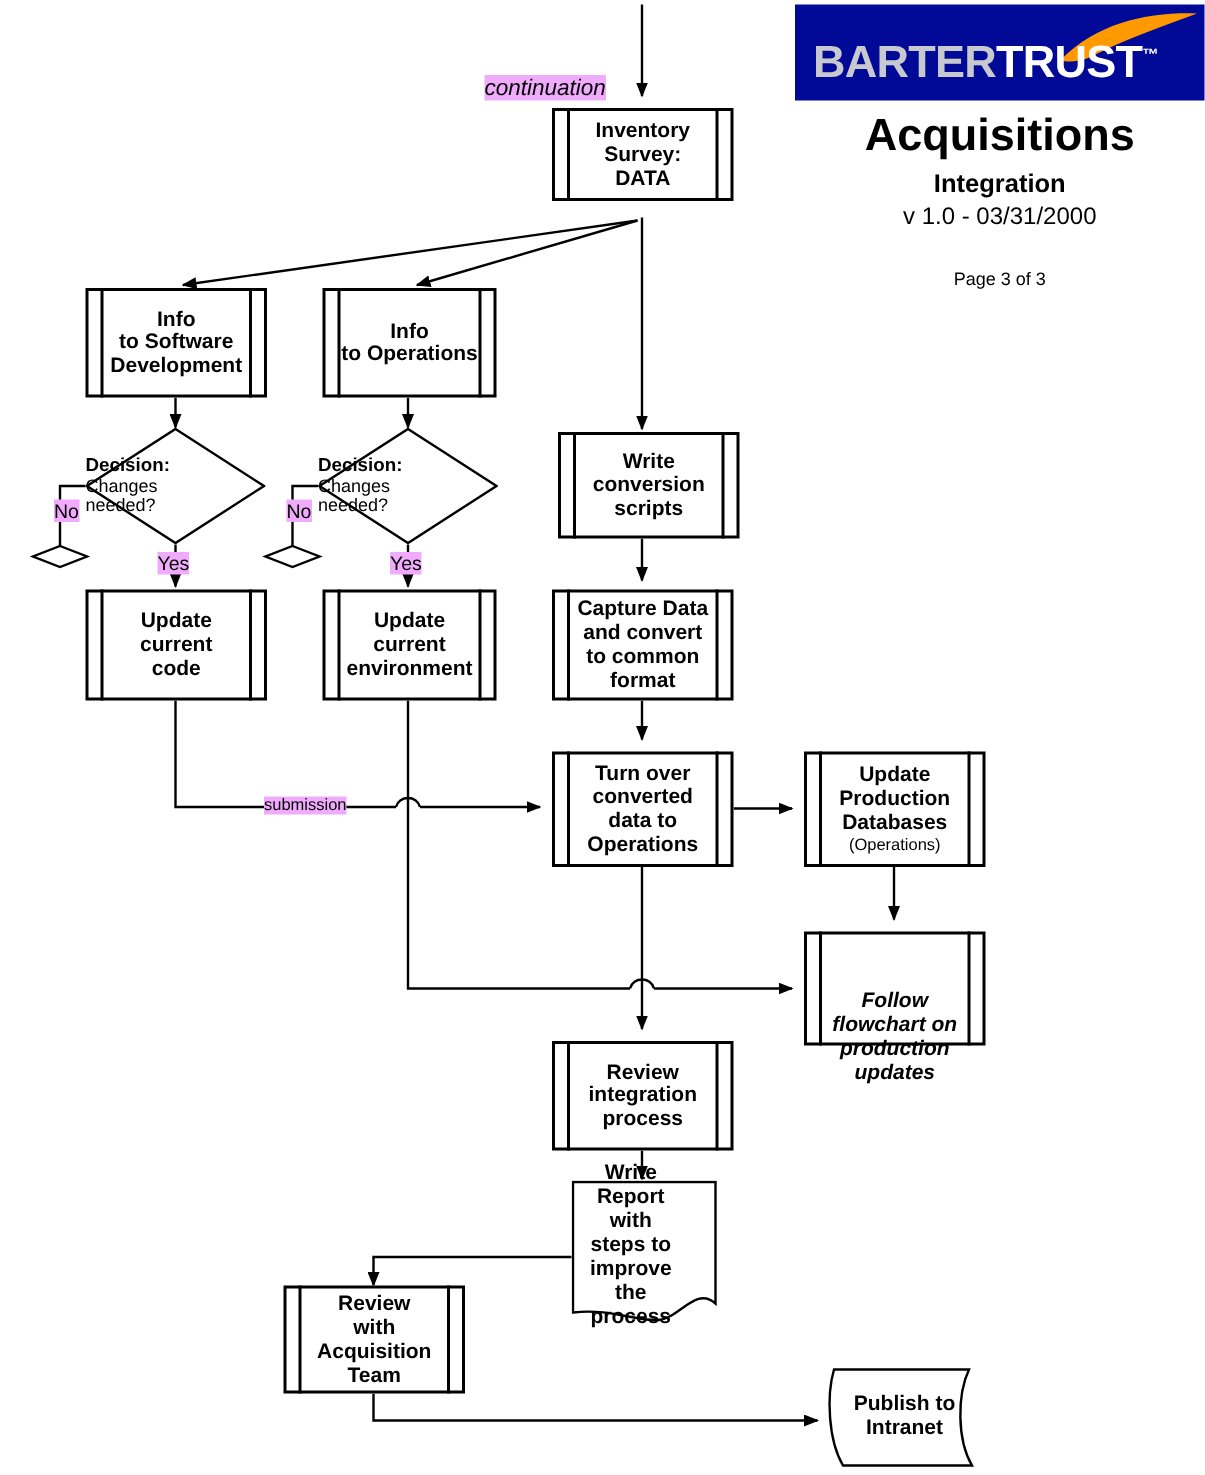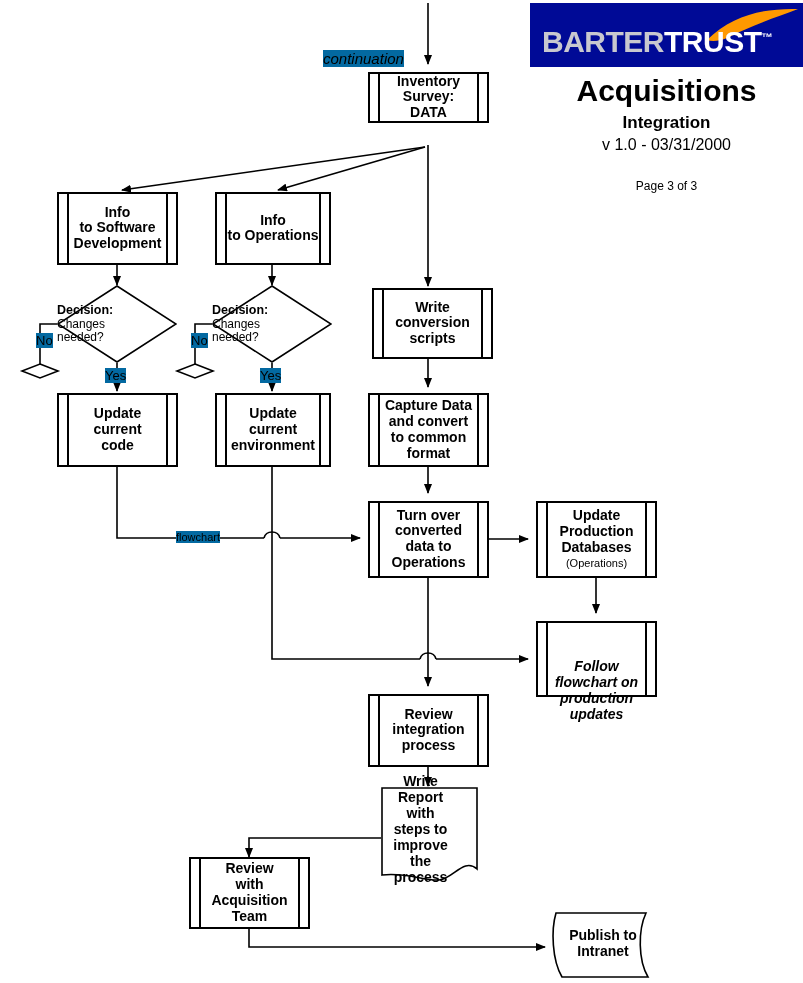--- a/index.html
+++ b/index.html
@@ -145,21 +145,21 @@
   .displayshape { font-weight: bold; font-size: 14px; }
   .displayshape svg { position: absolute; left: 0; top: 0; }
   .displayshape .label { z-index: 2; }
 
   
   .edge-label {
     position: absolute;
     font-size: 13px;
     color: #000000;
     white-space: nowrap;
-    background: #0369a1;
+    background: #f0abfc;
   }
   .edge-label.italic-lbl { font-style: italic; font-size: 15px; }
   .edge-label.small-lbl { font-size: 11px; }
 </style>
 </head>
 <body>
 
 <div id="chart-root">
 
   <svg id="edges" viewBox="0 0 803 983" width="803" height="983">
@@ -236,23 +236,23 @@
   <div id="title-acquisitions">Acquisitions</div>
   <div id="title-integration">Integration</div>
   <div id="title-version">v 1.0 - 03/31/2000</div>
   <div id="title-page">Page 3 of 3</div>
 
   <div class="edge-label italic-lbl" style="left:323px; top:50px;">continuation</div>
   <div class="edge-label" style="left:36px; top:333px;">No</div>
   <div class="edge-label" style="left:105px; top:368px;">Yes</div>
   <div class="edge-label" style="left:191px; top:333px;">No</div>
   <div class="edge-label" style="left:260px; top:368px;">Yes</div>
-  <div class="edge-label small-lbl" style="left:176px; top:531px;">flowchart</div>
-
-  <div class="node proc" style="left:368px; top:72px; width:121px; height:51px;">
+  <div class="edge-label small-lbl" style="left:176px; top:531px;">submission</div>
+
+  <div class="node proc" style="left:368px; top:72px; width:121px; height:62px;">
     <span class="label">Inventory
 Survey:
 DATA</span>
   </div>
 
   <div class="node proc" style="left:57px; top:192px; width:121px; height:73px;">
     <span class="label">Info
 to Software
 Development</span>
   </div>

